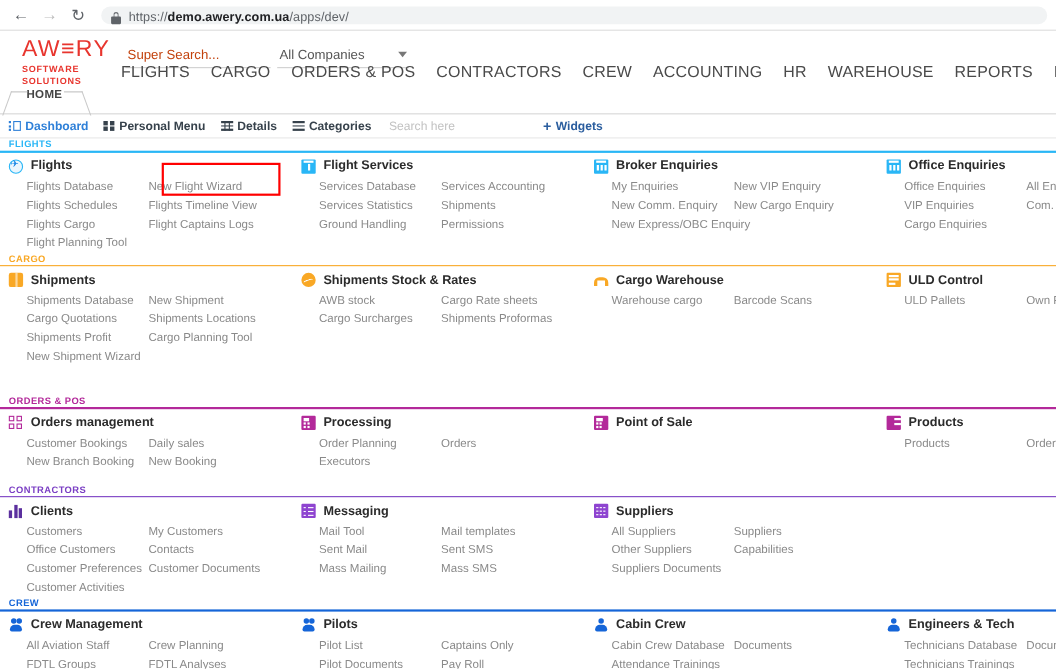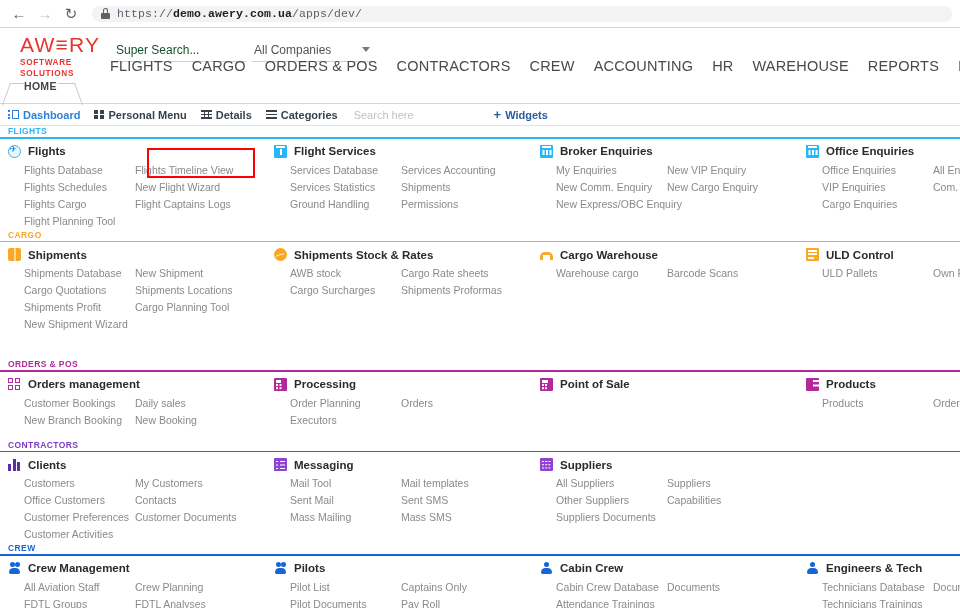--- a/index.html
+++ b/index.html
@@ -29,25 +29,24 @@
     border-radius: 50%;
     flex: none;
   }
   .nav-btn.disabled { color: #bdbdbd; }
   .omnibox {
     flex: 1;
     height: 16px;
     background: #f1f3f4;
     border-radius: 10px;
     display: flex;
-    align-items: center;
+    align-items: flex-end;
     padding: 0 9px;
     margin-left: 6px;
     max-width: 905px;
-    font-family: Liberation Mono, monospace;
   }
   .lock-icon {
     width: 9px; height: 11px;
     position: relative;
     margin-right: 7px;
     flex: none;
   }
   .lock-icon .body {
     position: absolute; bottom: 0; left: 0;
     width: 9px; height: 6.5px;
@@ -97,21 +96,21 @@
     color: #e8352e;
     letter-spacing: 0.7px;
     font-weight: bold;
     line-height: 11px;
     margin-top: 1px;
   }
 
   .search-field, .company-field {
     border-bottom: 1px solid #cfcfcf;
     font-size: 12px;
-    color: #14532d;
+    color: #c2410c;
     padding: 3px 2px 4px 2px;
     position: relative;
   }
   .search-field { width: 132px; margin: 6px 0 0 6px; }
   .company-field { width: 120px; margin: 6px 0 0 6px; color:#555; }
   .company-field .caret {
     position: absolute; right: 2px; top: 7px;
     width: 0; height: 0;
     border-left: 4px solid transparent;
     border-right: 4px solid transparent;
@@ -533,22 +532,22 @@
           <span class="group-title">Flights</span>
         </div>
         <div class="group-cols">
           <div class="col">
             <div class="link">Flights Database</div>
             <div class="link">Flights Schedules</div>
             <div class="link">Flights Cargo</div>
             <div class="link">Flight Planning Tool</div>
           </div>
           <div class="col c2">
+            <div class="link">New Flight Wizard</div>
             <div class="link">Flights Timeline View</div>
-            <div class="link">New Flight Wizard</div>
             <div class="link">Flight Captains Logs</div>
           </div>
         </div>
       </div>
       <div class="group">
         <div class="group-head">
           <span class="gicon gi-tile"></span>
           <span class="group-title">Flight Services</span>
         </div>
         <div class="group-cols">

